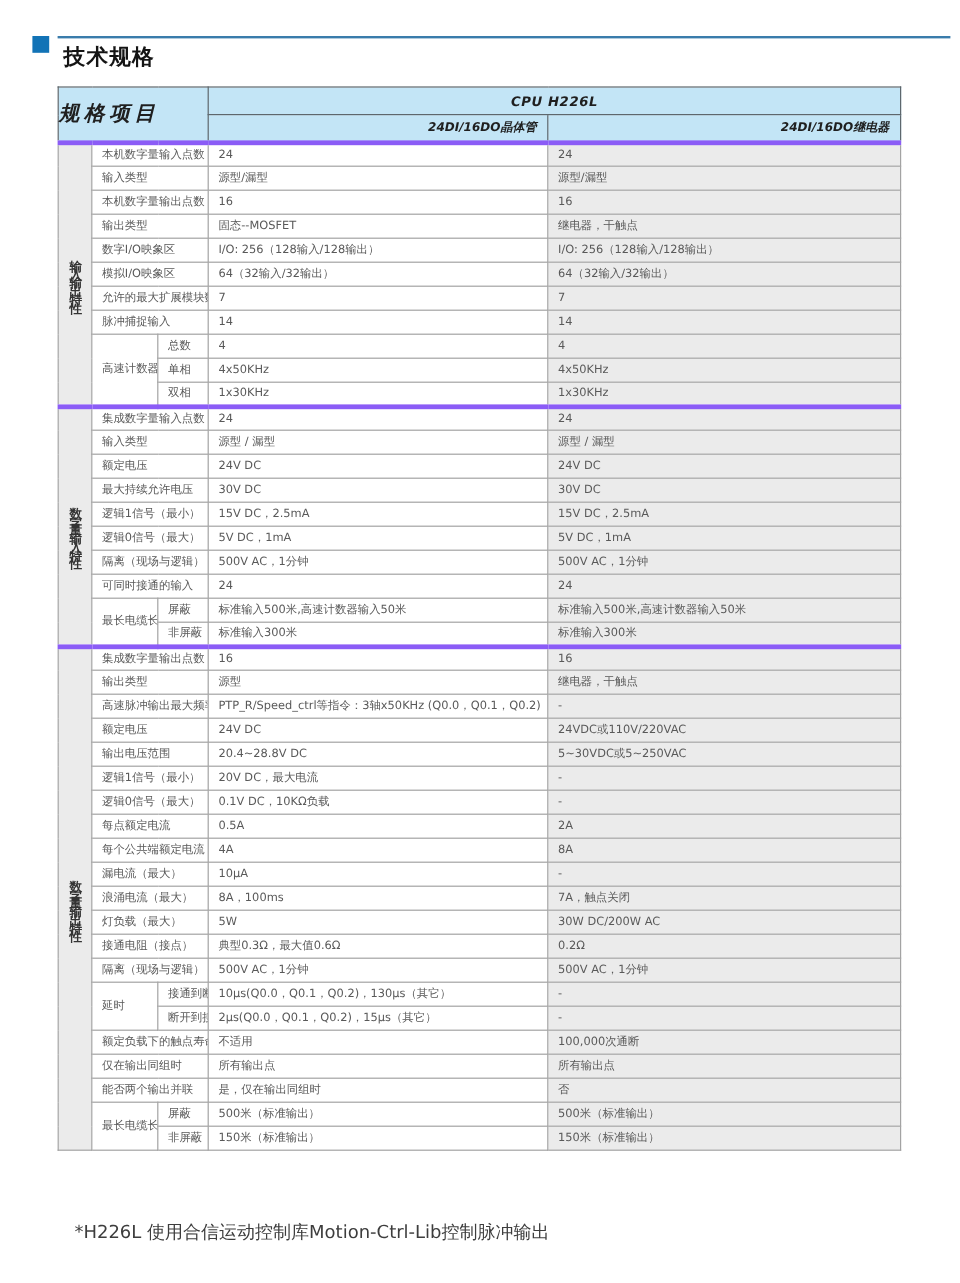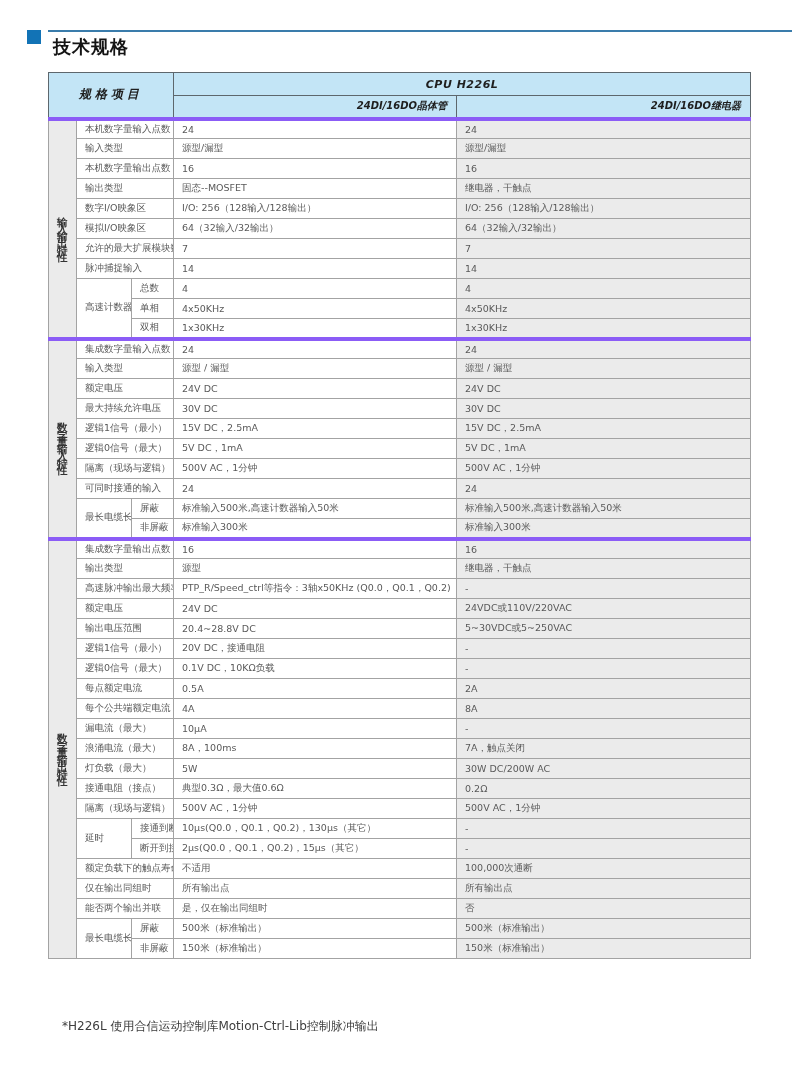--- a/index.html
+++ b/index.html
@@ -15,35 +15,35 @@
     color:#141414; letter-spacing:1px;
   }
   .spec-table {
     position:absolute; left:48px; top:72px; width:702px;
     border-collapse:collapse; table-layout:fixed; border:1px solid #5d5d5d;
   }
   .spec-table th, .spec-table td { border:1px solid #a3a3a3; }
   .spec-table thead th {
     background:#c3e5f6; color:#1f1f1f; border:1px solid #5d676d; font-weight:bold;font-style:italic;
   }
-  th.corner { font-size:12px; letter-spacing:4px; text-align:center; }
+  th.corner { font-size:17px; letter-spacing:4px; text-align:left; }
   th.cpu    { font-size:11px; height:23px; text-align:center; letter-spacing:0.5px; }
   th.colh   { font-size:10px; height:23px; text-align:right; padding:0 9px; }
   .spec-table tbody td {
     height:20px; font-size:9.5px; color:#595959; padding:0 8px;
     text-align:left; vertical-align:middle; white-space:nowrap; overflow:hidden;
   }
   td.section-label { background:#ebebeb; text-align:center; vertical-align:middle; padding:0; }
   td.section-label .vtext {
     writing-mode:vertical-rl; text-orientation:upright; margin:0 auto;
     font-weight:bold; color:#333333; font-size:10.5px; letter-spacing:7px; line-height:1;
   }
   td.val.relay { background:#ebebeb; }
   tr.section-start td { border-top:4px solid #8b5cf6; }
-  .footnote { position:absolute; left:62px; top:1018px; font-size:12px; color:#3d3d3d; }
+  .footnote { position:absolute; left:62px; top:1018px; font-size:15px; color:#3d3d3d; }
 </style>
 </head>
 <body>
 
 <div class="page">
   <span class="blue-square"></span>
   <div class="top-rule"></div>
   <h1 class="page-title">技术规格</h1>
 
   <table class="spec-table">
@@ -201,21 +201,21 @@
           <td class="val transistor">24V DC</td>
           <td class="val relay">24VDC或110V/220VAC</td>
         </tr>
         <tr>
           <td class="spec-name" colspan="2">输出电压范围</td>
           <td class="val transistor">20.4~28.8V DC</td>
           <td class="val relay">5~30VDC或5~250VAC</td>
         </tr>
         <tr>
           <td class="spec-name" colspan="2">逻辑1信号（最小）</td>
-          <td class="val transistor">20V DC，接通电阻</td>
+          <td class="val transistor">20V DC，最大电流</td>
           <td class="val relay">-</td>
         </tr>
         <tr>
           <td class="spec-name" colspan="2">逻辑0信号（最大）</td>
           <td class="val transistor">0.1V DC，10KΩ负载</td>
           <td class="val relay">-</td>
         </tr>
         <tr>
           <td class="spec-name" colspan="2">每点额定电流</td>
           <td class="val transistor">0.5A</td>

